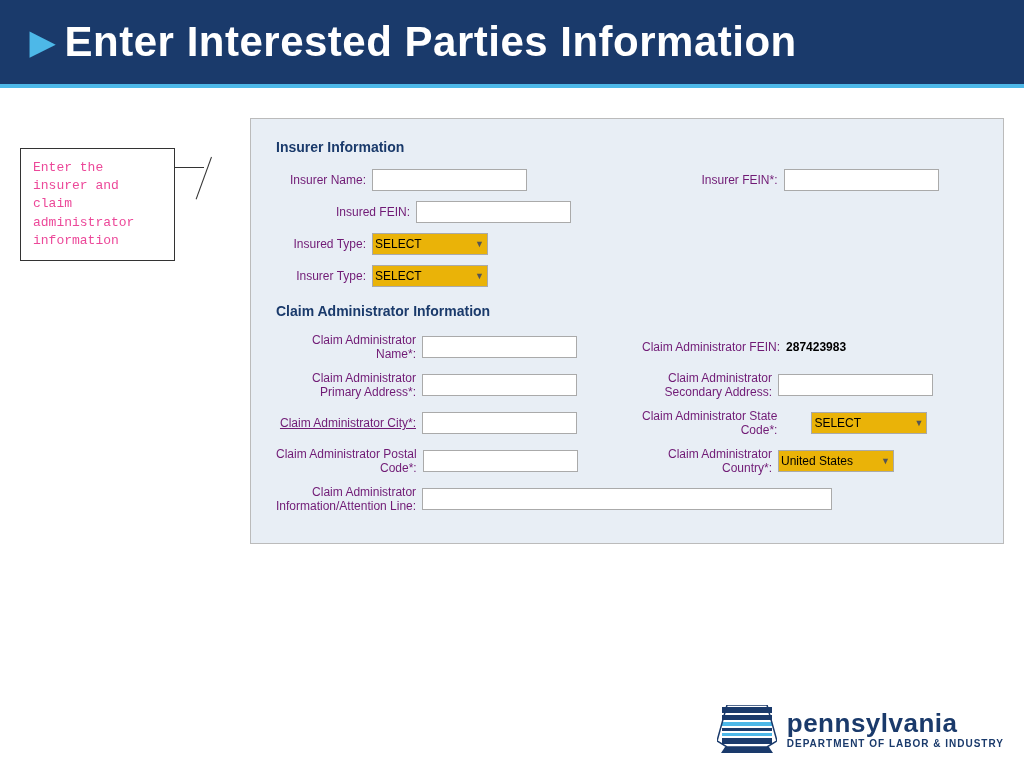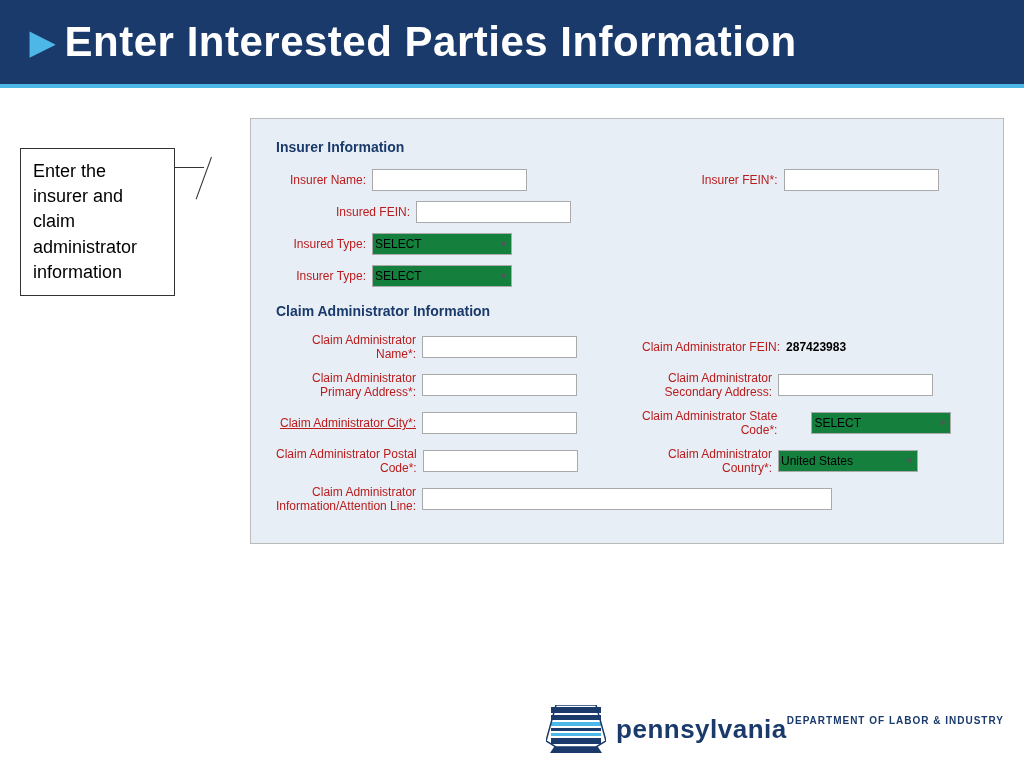--- a/index.html
+++ b/index.html
@@ -42,27 +42,28 @@
       gap: 0;
       background: #fff;
     }
 
     
     .callout {
       border: 1px solid #333;
       padding: 10px 12px;
       width: 155px;
       min-width: 155px;
-      font-size: 18px;
+      font-size: 13px;
       line-height: 1.4;
-      color: #000000;
+      color: #ec4899;
       height: fit-content;
       position: relative;
       background: #fff;
       margin-top: 30px;
+      font-family: Liberation Mono, monospace;
     }
     .callout::after {
       content: '';
       position: absolute;
       right: -30px;
       top: 18px;
       width: 30px;
       height: 1px;
       background: #333;
     }
@@ -103,42 +104,42 @@
 
     .form-group {
       display: flex;
       align-items: center;
       gap: 6px;
       flex: 1;
     }
 
     .form-label {
       text-align: right;
-      color: #b91c1c;
+      color: #701a75;
       font-size: 12px;
       white-space: nowrap;
     }
 
     .form-input {
       border: 1px solid #aaa;
       background: #fff;
       height: 22px;
       font-size: 12px;
       padding: 2px 4px;
     }
 
     .input-short { width: 155px; }
 
     .form-select {
       border: 1px solid #aaa;
-      background: #15803d;
+      background: #eab308;
       height: 22px;
       font-size: 12px;
       padding: 0 2px;
-      width: 140px;
+      width: 116px;
       appearance: none;
       -webkit-appearance: none;
       cursor: pointer;
     }
 
     .select-wrapper {
       position: relative;
       display: inline-block;
     }
     .select-wrapper::after {
@@ -172,20 +173,21 @@
       gap: 10px;
     }
 
     .pa-logo-icon {
       width: 60px;
       height: 48px;
     }
 
     .pa-logo-text {
       display: flex;
+      flex-direction: column;
       line-height: 1.1;
     }
     .pa-name {
       font-size: 26px;
       font-weight: bold;
       color: #1a3a6b;
       letter-spacing: 0.5px;
     }
     .pa-dept {
       font-size: 10px;

